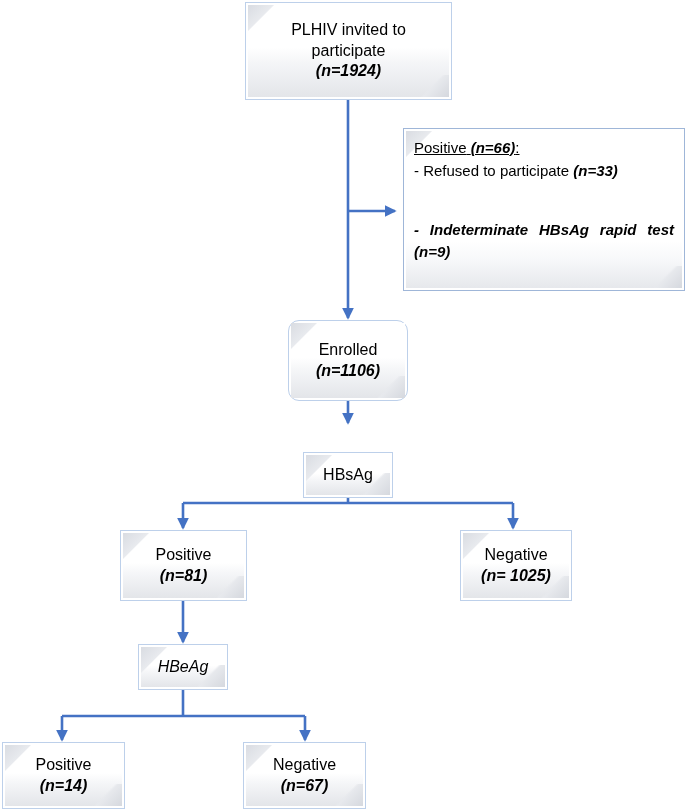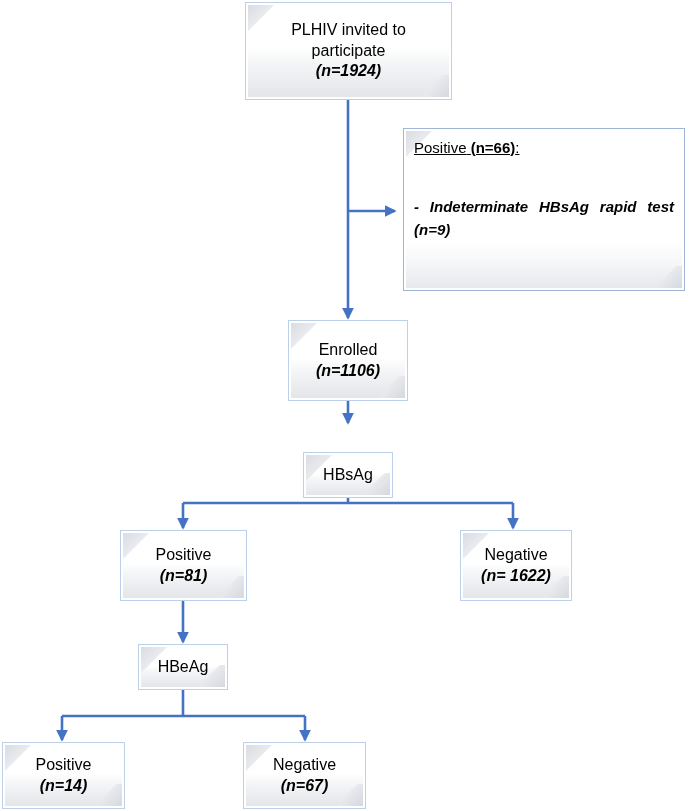--- a/index.html
+++ b/index.html
@@ -98,21 +98,21 @@
   }
   .node.excluded .lines {
     text-align: left;
     padding: 6px 8px 0 8px;
     width: 100%;
     box-sizing: border-box;
     line-height: 1.52;
   }
   .node.excluded .line { white-space: normal; }
   .hdr { text-decoration: underline; }
-  .hdr .it { font-weight: bold; text-decoration: underline; text-align: center; }
+  .hdr .it { font-style: italic; font-weight: bold; text-decoration: underline; text-align: center; }
   .emI { font-style: italic; font-weight: bold; }
   .just { text-align: justify; text-align-last: justify; margin-top: 36px; }
 
   
   .fs16 { font-size: 16px; }
   .fs15 { font-size: 15px; }
 </style>
 </head>
 <body>
 
@@ -151,27 +151,28 @@
         <span class="line fs16">participate</span>
         <span class="line fs16 it">(n=1924)</span>
       </div>
     </div>
   </div>
 
   <div class="node excluded" style="left:403px; top:128px; width:282px; height:163px;">
     <div class="inner">
       <div class="lines">
         <div class="line fs15 hdr"><span>Positive</span> <span class="it">(n=66)</span><span>:</span></div>
+        <div class="line fs15"><span>- Refused to participate</span> <span class="emI">(n=33)</span></div>
         <div class="line fs15 emI just">-  Indeterminate  HBsAg  rapid  test</div>
         <div class="line fs15 emI">(n=9)</div>
       </div>
     </div>
   </div>
 
-  <div class="node" style="left:288px; top:320px; width:120px; height:81px;">
+  <div class="node" style="left:288px; top:320px; width:120px; height:81px;border-radius:11px;">
     <div class="inner">
       <div class="lines">
         <span class="line fs16">Enrolled</span>
         <span class="line fs16 it">(n=1106)</span>
       </div>
     </div>
   </div>
 
   <div class="node plain" style="left:303px; top:425px; width:90px; height:46px;margin-top:27px;">
     <div class="inner">
@@ -187,26 +188,26 @@
         <span class="line fs16">Positive</span>
         <span class="line fs16 it">(n=81)</span>
       </div>
     </div>
   </div>
 
   <div class="node" style="left:460px; top:530px; width:112px; height:71px;">
     <div class="inner">
       <div class="lines">
         <span class="line fs16">Negative</span>
-        <span class="line fs16 it">(n= 1622)</span>
-      </div>
-    </div>
-  </div>
-
-  <div class="node plain" style="left:138px; top:644px; width:90px; height:46px;">
+        <span class="line fs16 it">(n= 1025)</span>
+      </div>
+    </div>
+  </div>
+
+  <div class="node plain" style="left:138px; top:644px; width:90px; height:46px;font-style:italic;">
     <div class="inner">
       <div class="lines">
         <span class="line fs16">HBeAg</span>
       </div>
     </div>
   </div>
 
   <div class="node" style="left:2px; top:742px; width:123px; height:67px;">
     <div class="inner">
       <div class="lines">

